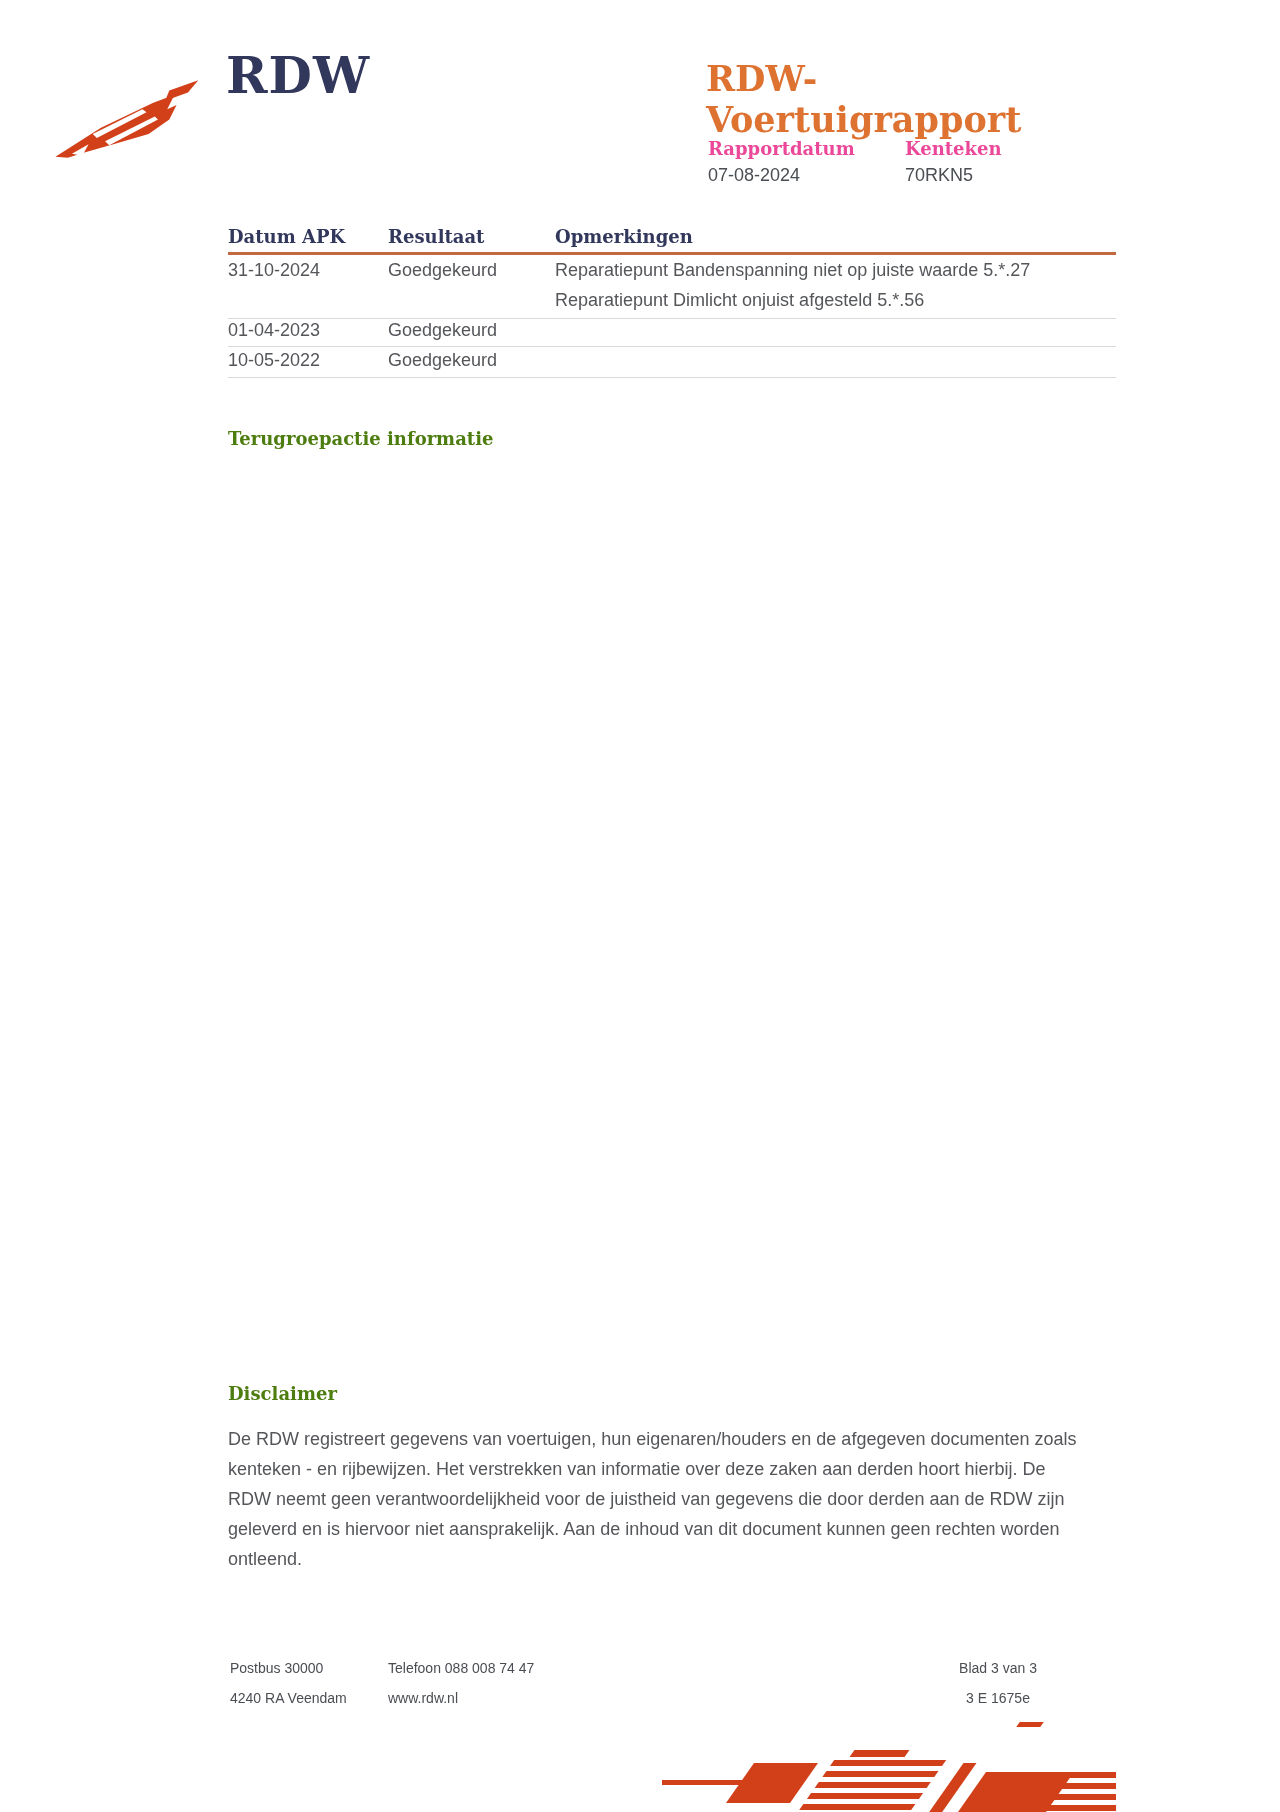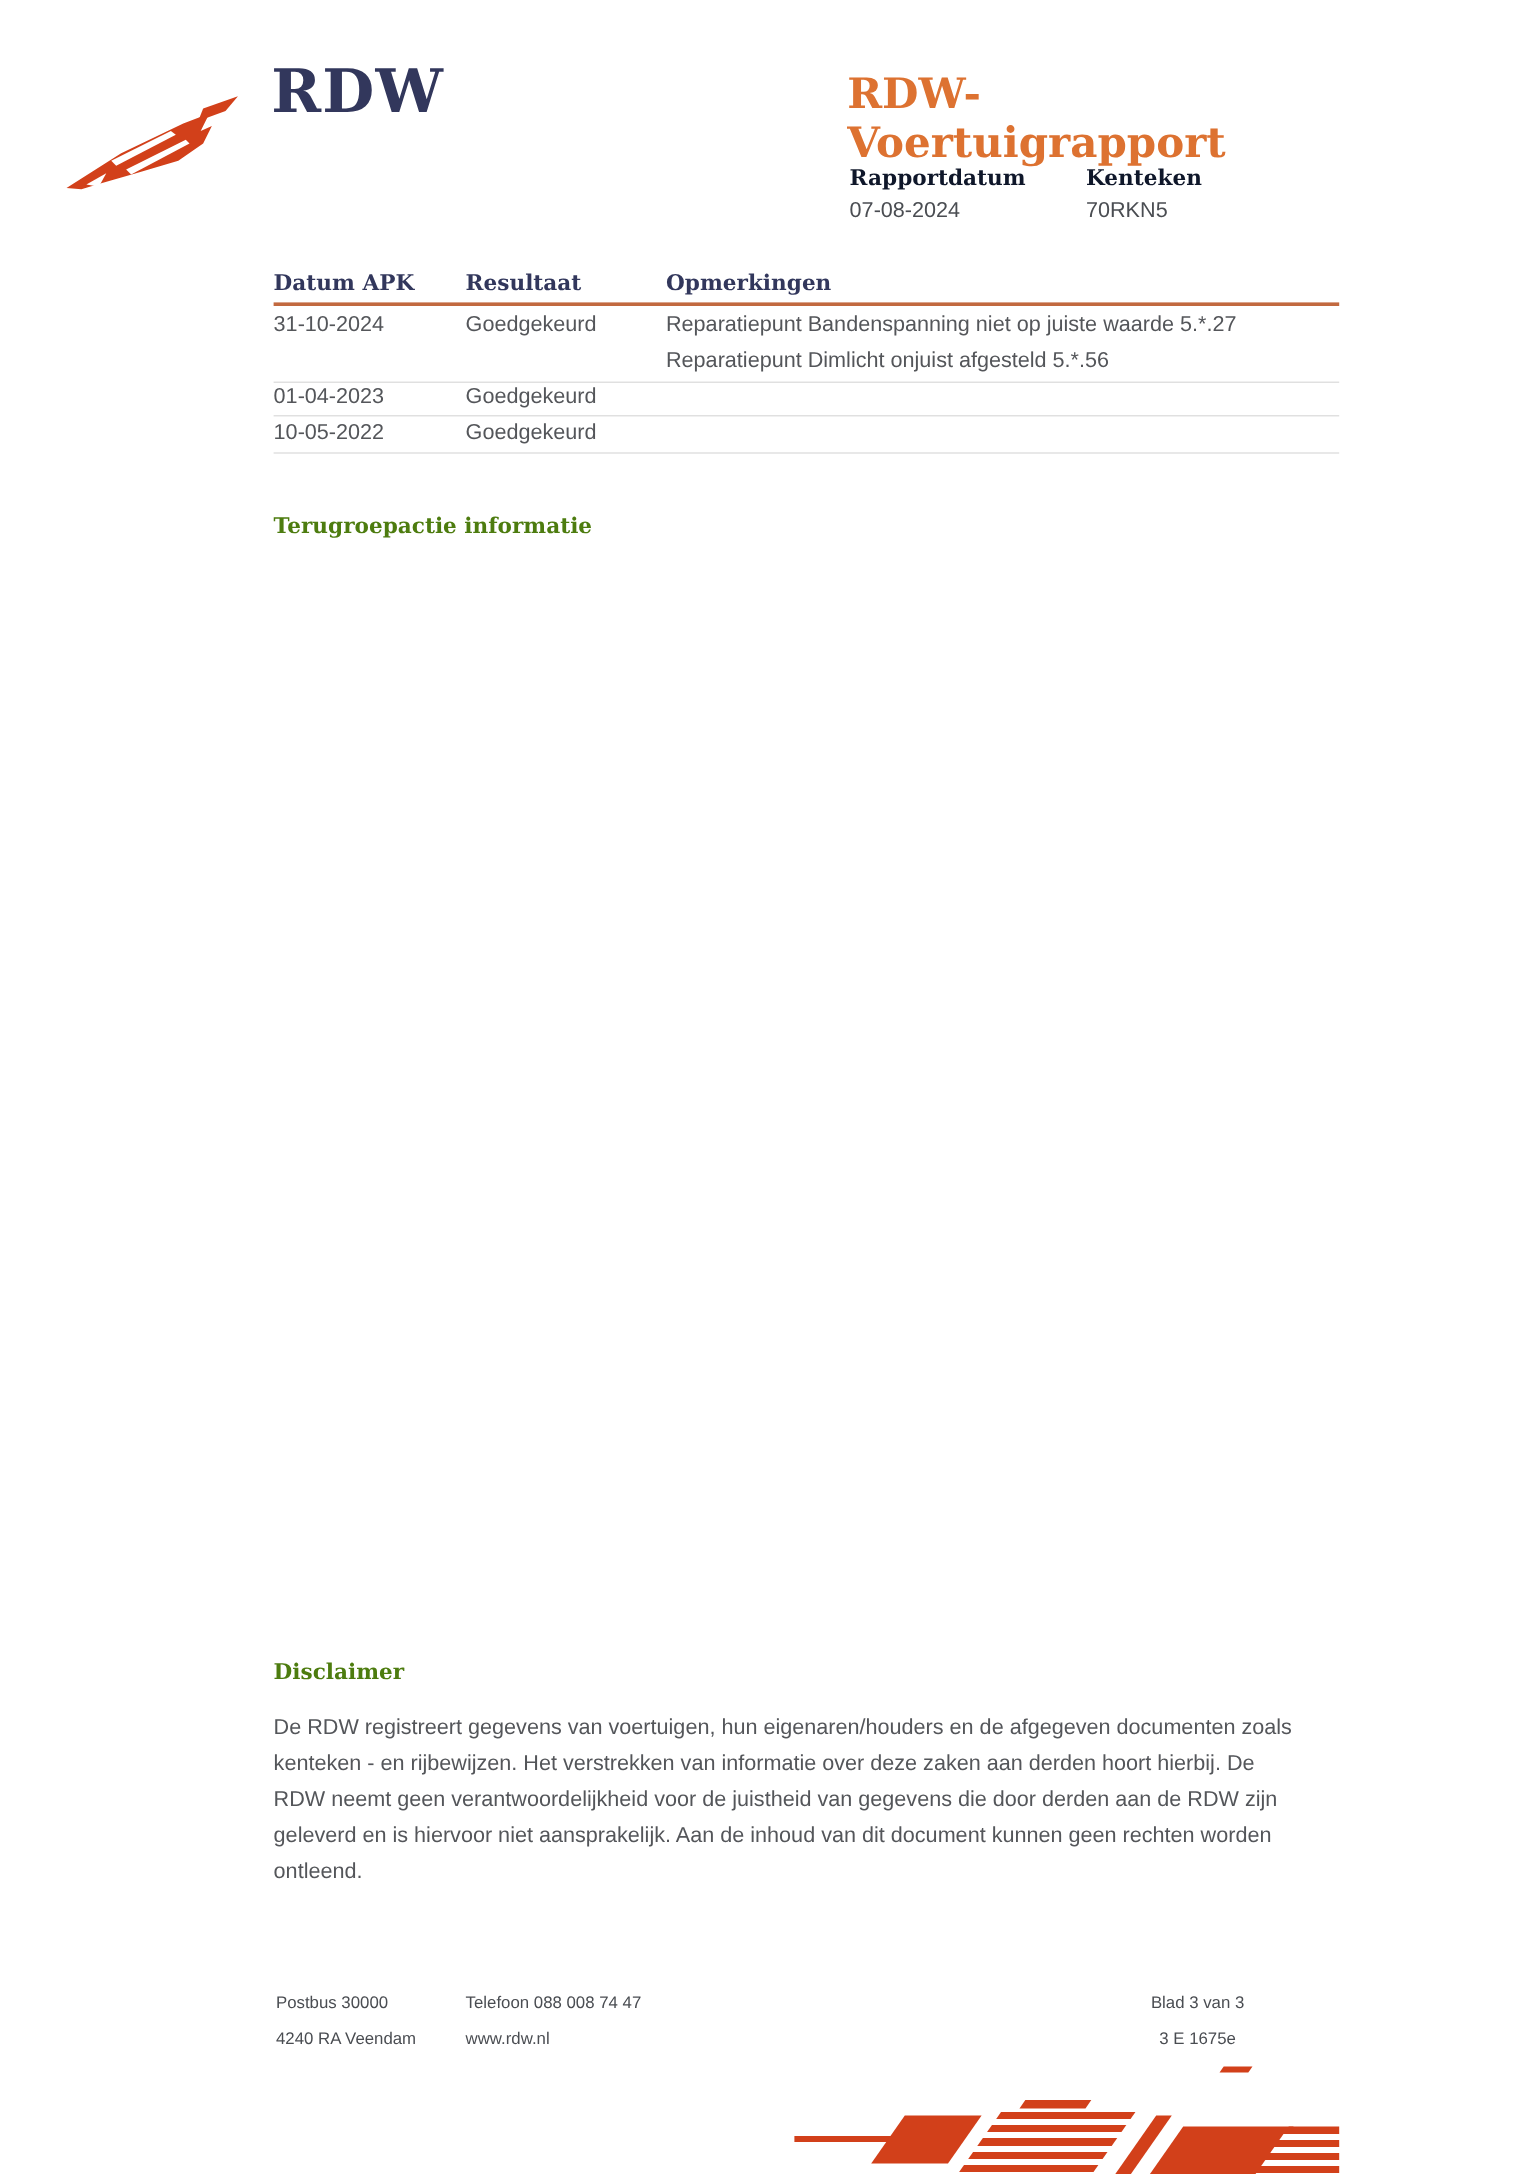--- a/index.html
+++ b/index.html
@@ -6,21 +6,21 @@
   .page{position:relative;width:1116px;height:1812px;background:#ffffff;overflow:hidden;
         font-family:"Liberation Sans",sans-serif;color:#54565a;text-decoration:underline;}
   .abs{position:absolute;}
 
   
   .logo-wing{left:52px;top:76px;width:158px;height:88px;}
   .logo-text{left:226px;top:46px;font-family:"DejaVu Serif",serif;font-weight:bold;
              font-size:50px;color:#32375c;letter-spacing:1px;}
   .doc-title{left:706px;top:58px;font-family:"DejaVu Serif",serif;font-weight:bold;
              font-size:35px;color:#dd7231;}
-  .meta-label{font-family:"DejaVu Serif",serif;font-weight:bold;font-size:18px;color:#0f172a;}
+  .meta-label{font-family:"DejaVu Serif",serif;font-weight:bold;font-size:18px;color:#ec4899;}
   .meta-value{font-size:18px;color:#4a4d52;}
   .rapportdatum-label{left:708px;top:138px;}
   .rapportdatum-value{left:708px;top:165px;}
   .kenteken-label{left:905px;top:138px;}
   .kenteken-value{left:905px;top:165px;}
 
   
   .tbl-head{font-family:"DejaVu Serif",serif;font-weight:bold;font-size:18px;color:#32375c;top:226px;}
   .col-datum{left:228px;}
   .col-resultaat{left:388px;}

